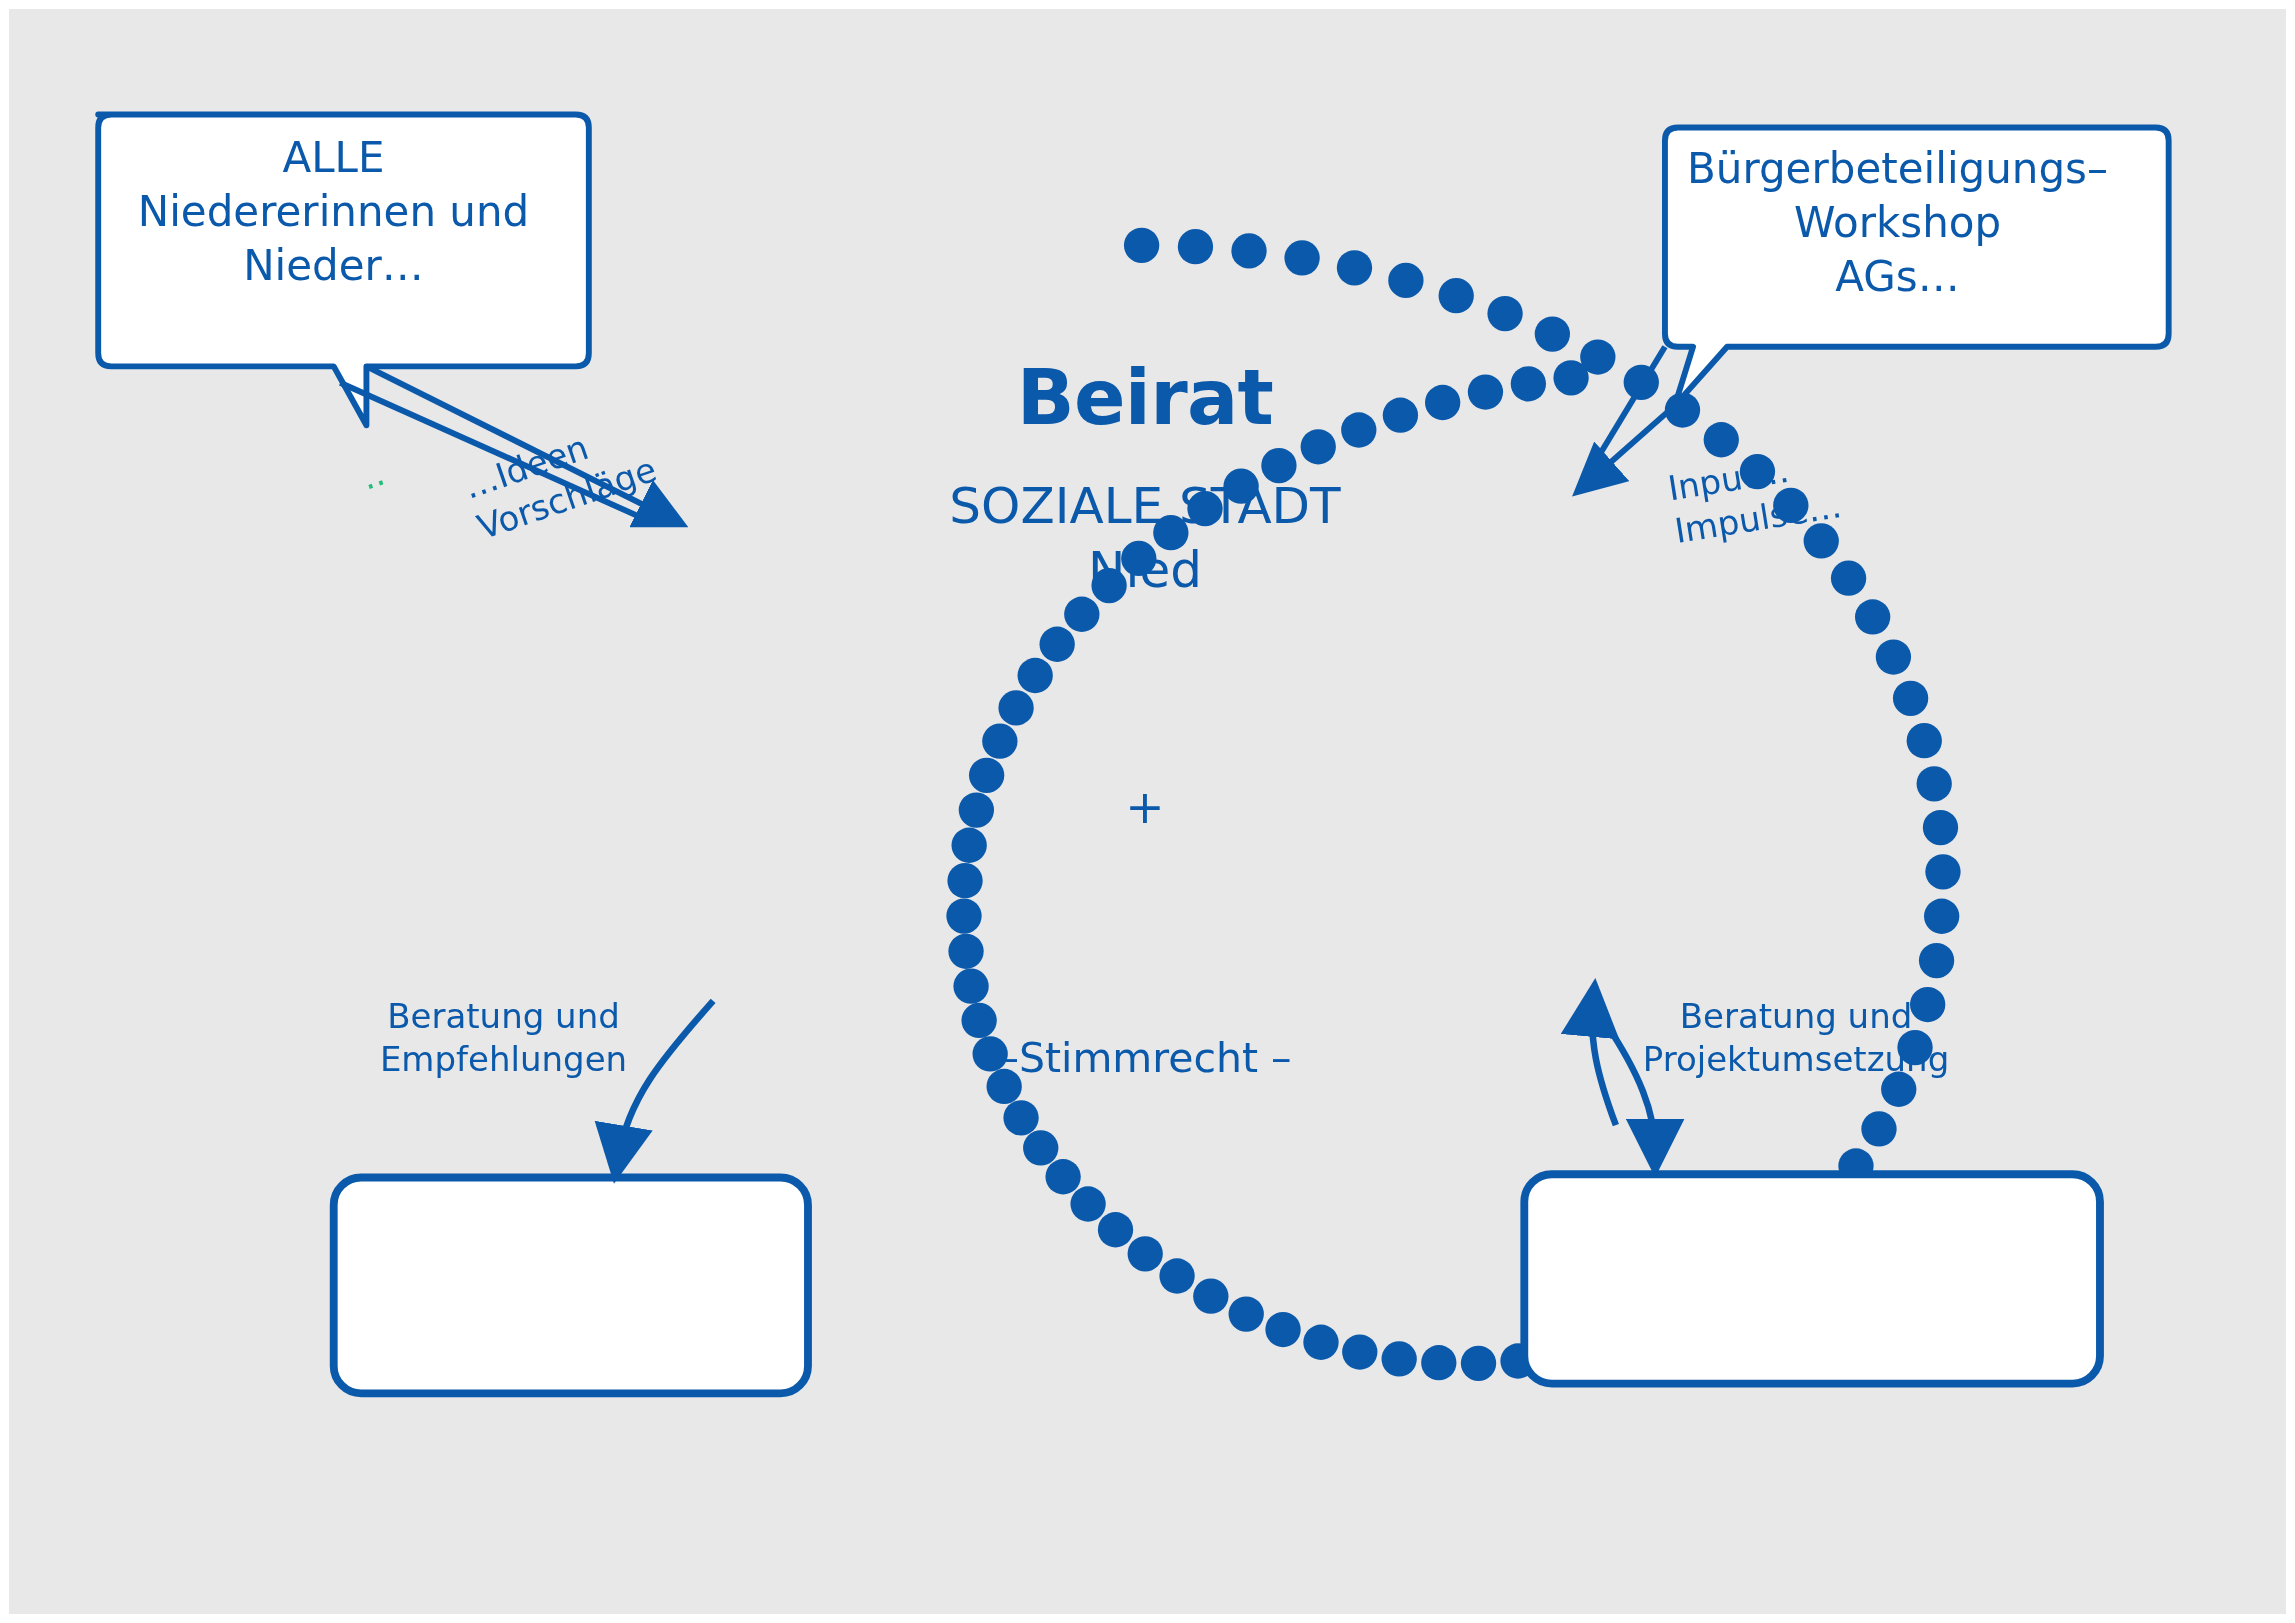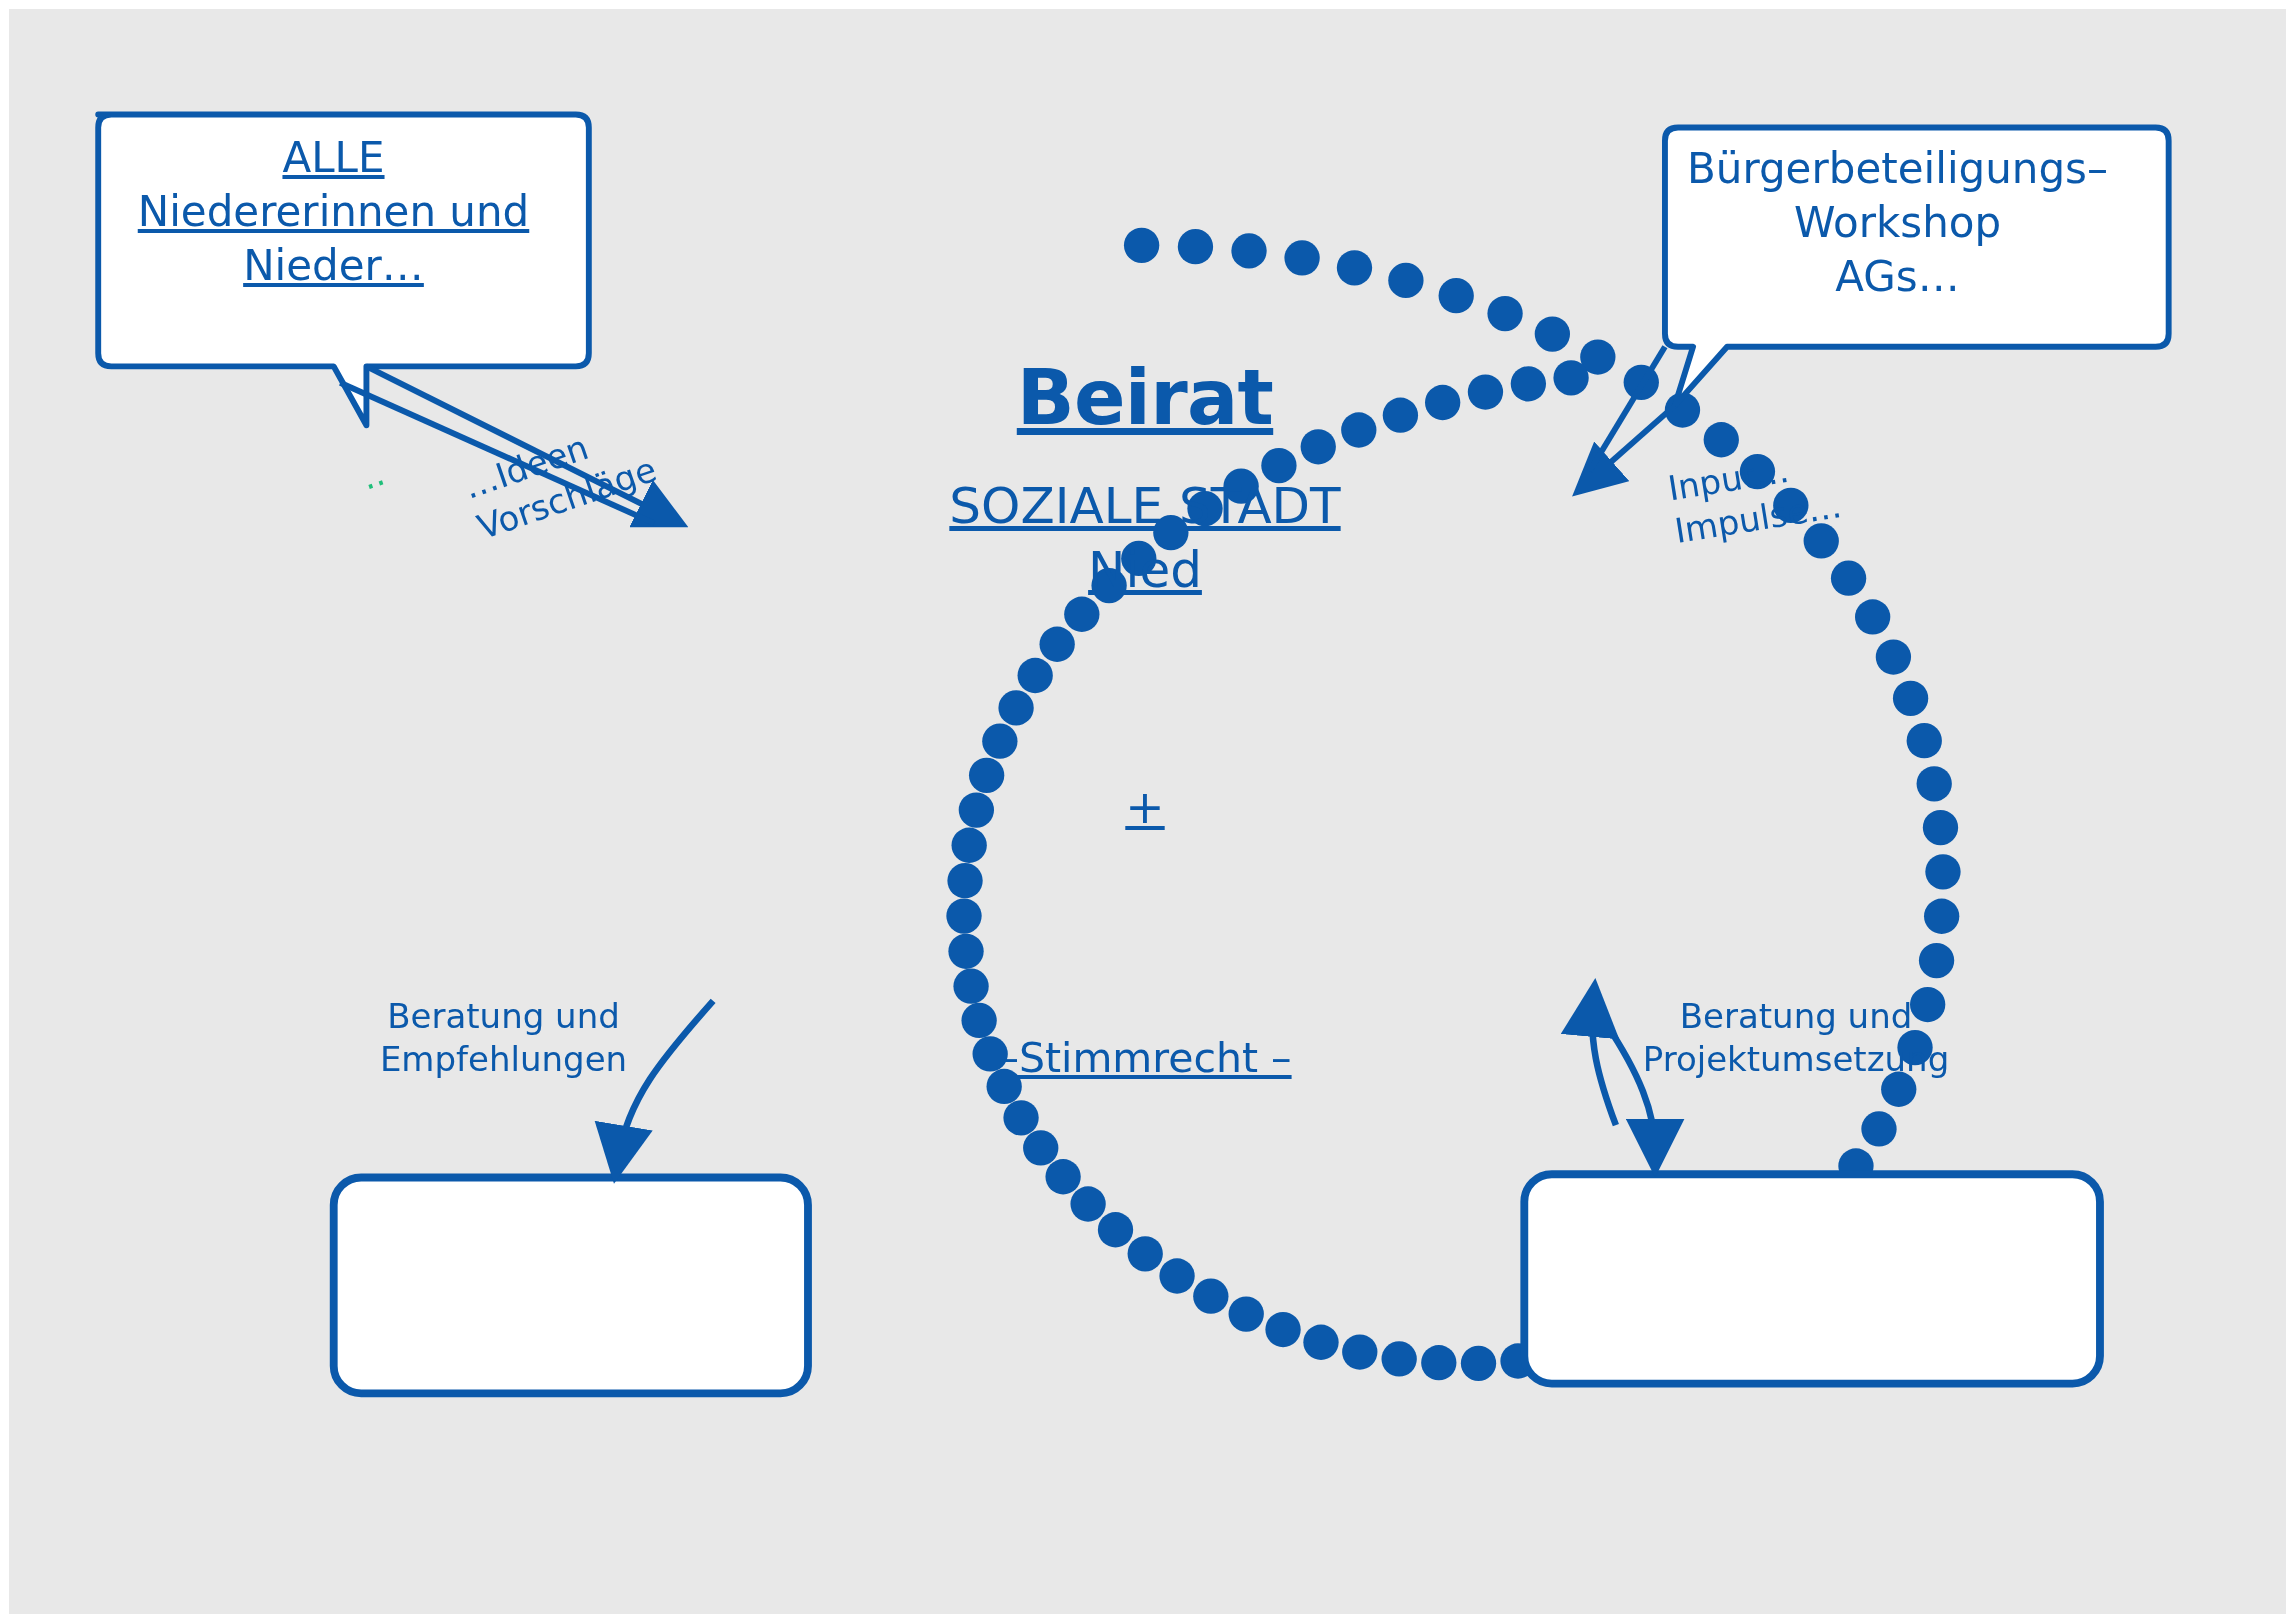--- a/index.html
+++ b/index.html
@@ -35,21 +35,20 @@
     left: 0; top: 0;
     width: 2295px;
     height: 1623px;
   }
   .txt {
     position: absolute;
     color: #0b59ab;
     text-align: center;
     line-height: 1.18;
     white-space: pre-line;
-    text-decoration: underline;
   }
 
   
   #center-title {
     left: 870px; top: 353px;
     width: 550px;
     font-size: 76px;
     font-weight: bold;
     letter-spacing: -0.7px;
   }
@@ -89,21 +88,20 @@
     position: absolute;
     color: #0b59ab;
     text-align: center;
     white-space: pre-line;
     line-height: 1.28;
   }
   #bubble-tl-text {
     left: 98px; top: 131px;
     width: 471px;
     font-size: 42px;
-    text-decoration: underline;
   }
   #bubble-tr-text {
     left: 1662px; top: 142px;
     width: 471px;
     font-size: 42px;
   }
   #box-bl-text {
     left: 340px; top: 1201px;
     width: 458px;
     font-size: 41px;

